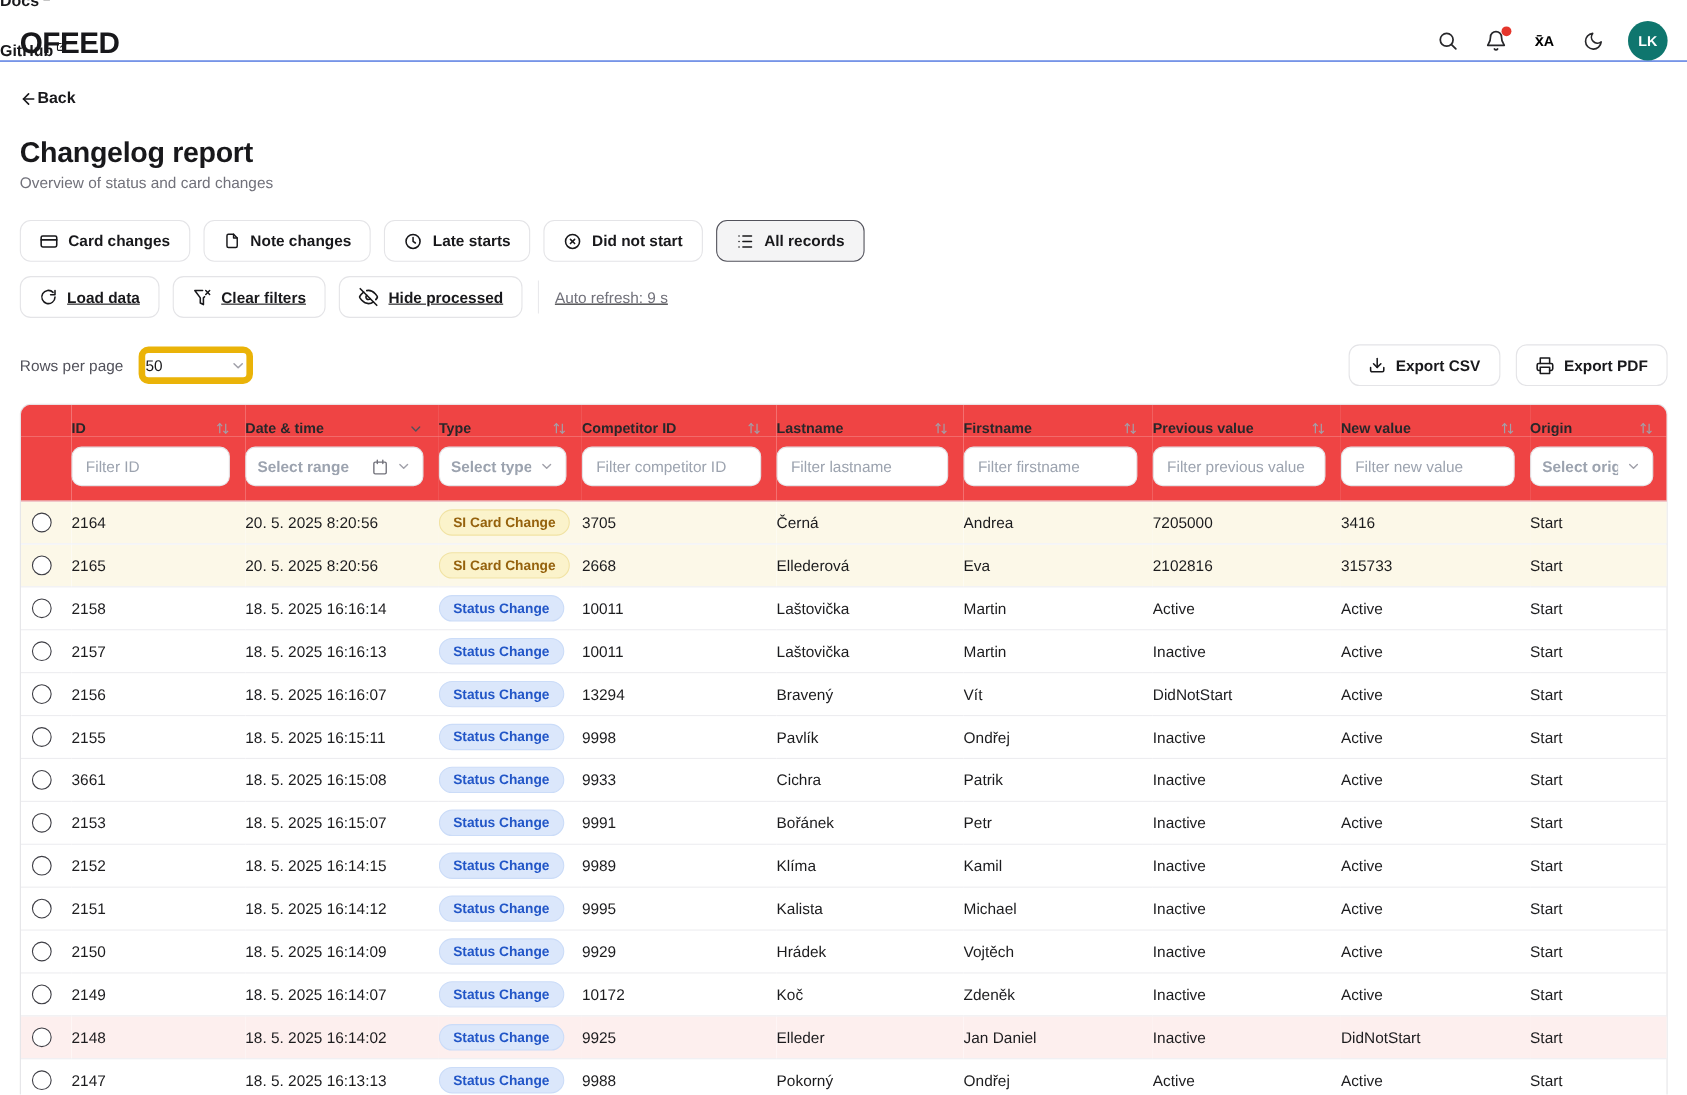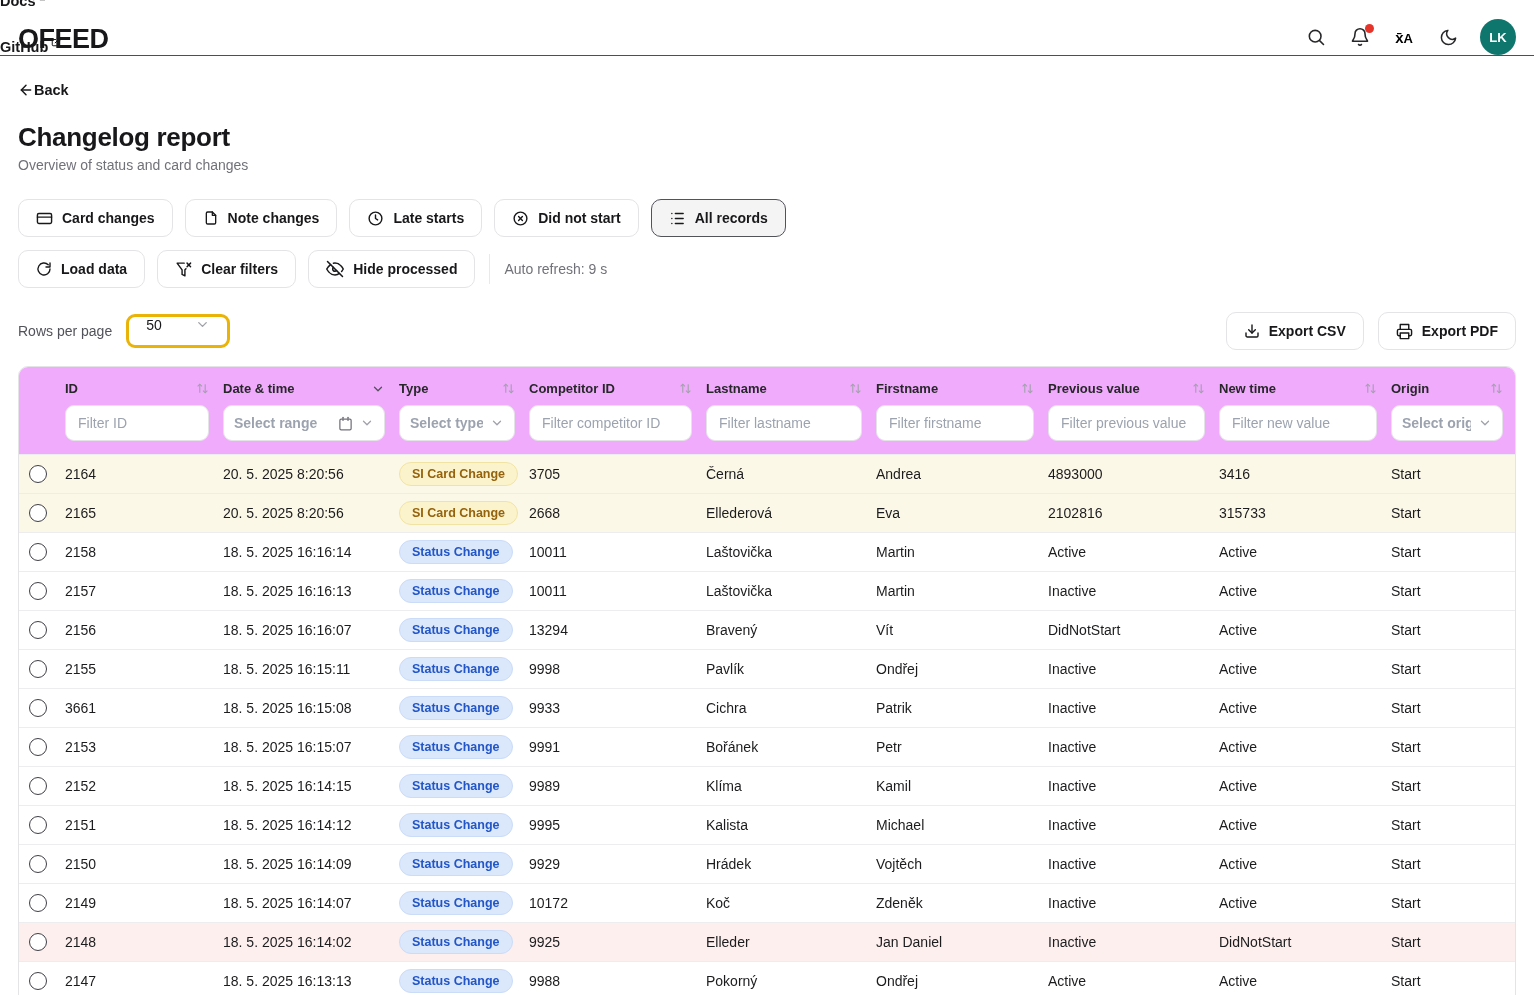--- a/index.html
+++ b/index.html
@@ -30,38 +30,38 @@
     font-size: 14.5px; font-weight: 600; cursor: pointer; }
   .page-title { margin-top: 20px; font-size: 26px; font-weight: 700; letter-spacing: -0.3px; }
   .page-subtitle { margin-top: 4px; font-size: 14px; color: #71717a; }
 
   
   .chip-row { margin-top: 26px; display: flex; align-items: center; gap: 12px; }
   .chip { display: inline-flex; align-items: center; gap: 9px; height: 38px; padding: 0 17px;
     background: #fff; border: 1px solid #e4e4e7; border-radius: 10px;
     font-size: 14px; font-weight: 600; color: #18181b; cursor: pointer; font-family: inherit; }
   .chip.active { background: #f4f4f5; border-color: #52525b; }
-  .action-row { margin-top: 13px; display: flex; align-items: center; gap: 12px; }
+  .action-row { margin-top: 13px; display: flex; align-items: center; gap: 12px; text-decoration: underline; }
   .vdivider { width: 1px; height: 30px; background: #e9e9ec; margin: 0 2px; }
   .auto-refresh { font-size: 14px; color: #71717a; }
 
   
   .controls-row { margin-top: 24px; display: flex; align-items: center; }
   .rpp-label { font-size: 14px; color: #52525b; }
-  .rpp-select { margin-left: 14px; width: 104px; height: 34px; border: 3px solid #eab308;
-    border-radius: 9px; display: flex; padding: 0 17px; font-size: 14px;
+  .rpp-select { margin-left: 14px; width: 104px; height: 34px; border: 6px solid #eab308;
+    border-radius: 9px; display: flex; align-items: center; padding: 0 0; font-size: 14px;
     cursor: pointer; }
   .rpp-select span { flex: 1; }
   .controls-right { margin-left: auto; display: flex; gap: 14px; }
 
   
   .table-wrap { margin: 16px 18px 0 18px; border: 1px solid #e4e4e7;
     border-radius: 10px 10px 0 0; overflow: hidden; }
   table { width: 100%; border-collapse: collapse; table-layout: fixed; }
-  thead { background: #f0abfc; }
+  thead { background: #ef4444; }
   th { text-align: left; font-weight: 600; font-size: 13px; color: #27272a;
     padding: 14px 14px 0 0; vertical-align: middle; }
   .th-inner { display: flex; align-items: center; justify-content: space-between; }
   .filter-cell { padding: 9px 14px 13px 0; }
   .filter-input { width: 100%; height: 36px; border: 1px solid #e4e4e7; border-radius: 9px;
     padding: 0 12px; font-size: 14px; font-family: inherit; color: #18181b; background: #fff; }
   .filter-input::placeholder { color: #9ca3af; }
   .fake-select { width: 100%; height: 36px; border: 1px solid #e4e4e7; border-radius: 9px;
     padding: 0 10px; display: flex; align-items: center; gap: 7px; font-size: 14px;
     color: #9ca3af; background: #fff; cursor: pointer; }
@@ -336,21 +336,21 @@
               <svg width="13" height="13" viewBox="0 0 24 24" fill="none" stroke="#a1a1aa" stroke-width="2">
                 <path d="m3 8 4-4 4 4"></path>
                 <path d="M7 4v16"></path>
                 <path d="m21 16-4 4-4-4"></path>
                 <path d="M17 20V4"></path>
               </svg>
             </div>
           </th>
         <th>
             <div class="th-inner">
-              <span>New time</span>
+              <span>New value</span>
               <svg width="13" height="13" viewBox="0 0 24 24" fill="none" stroke="#a1a1aa" stroke-width="2">
                 <path d="m3 8 4-4 4 4"></path>
                 <path d="M7 4v16"></path>
                 <path d="m21 16-4 4-4-4"></path>
                 <path d="M17 20V4"></path>
               </svg>
             </div>
           </th>
         <th>
             <div class="th-inner">
@@ -405,21 +405,21 @@
     </thead>
     <tbody>
         <tr class="row-card">
     <td><span class="row-checkbox"></span></td>
     <td>2164</td>
     <td>20. 5. 2025 8:20:56</td>
     <td><span class="badge badge-card">SI Card Change</span></td>
     <td>3705</td>
     <td>Černá</td>
     <td>Andrea</td>
-    <td>4893000</td>
+    <td>7205000</td>
     <td>3416</td>
     <td>Start</td>
   </tr>
         <tr class="row-card">
     <td><span class="row-checkbox"></span></td>
     <td>2165</td>
     <td>20. 5. 2025 8:20:56</td>
     <td><span class="badge badge-card">SI Card Change</span></td>
     <td>2668</td>
     <td>Ellederová</td>

